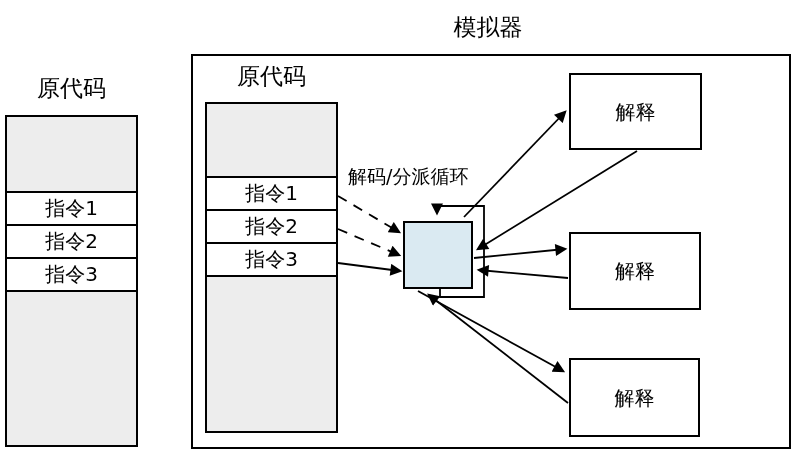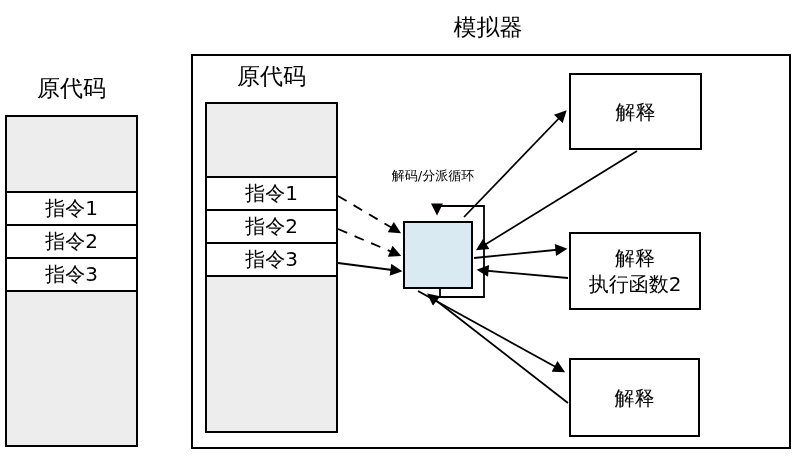--- a/index.html
+++ b/index.html
@@ -31,21 +31,21 @@
   }
   .mem-seg-bottom{flex:1;background:var(--mem-fill);}
   .left-mem .mem-seg-top{height:74px;}
   
   .emu-box{border:2px solid var(--line);background:transparent;}
   
   .dispatch{
     border:2px solid var(--line);background:var(--dispatch-fill);
   }
   .dispatch-label{
-    font-size:13px;text-align:center;white-space:nowrap;line-height:22px;
+    font-size:19px;text-align:left;white-space:nowrap;line-height:22px;
   }
   
   .func-box{
     border:2px solid var(--line);background:#fff;
     display:flex;flex-direction:column;justify-content:center;align-items:center;
     font-size:20px;line-height:26px;text-align:center;white-space:nowrap;
   }
   svg.overlay{position:absolute;left:0;top:0;pointer-events:none;z-index:5;}
 </style>
 </head>
@@ -80,21 +80,20 @@
   <div class="abs dispatch-label" style="left:348px;top:165px;width:170px;">解码/分派循环</div>
 
   <div class="abs dispatch" style="left:403px;top:221px;width:70px;height:68px;"></div>
 
   <div class="abs func-box" style="left:569px;top:73px;width:133px;height:77px;">
     <span>解释</span>
   </div>
 
   <div class="abs func-box" style="left:569px;top:232px;width:132px;height:78px;">
     <span>解释</span>
-    <span>执行函数2</span>
   </div>
 
   <div class="abs func-box" style="left:569px;top:358px;width:131px;height:79px;">
     <span>解释</span>
   </div>
 
   <svg class="overlay" width="800" height="460" viewBox="0 0 800 460">
     <defs>
       <marker id="ah" viewBox="0 0 10 10" refX="8" refY="5" markerWidth="13" markerHeight="12" orient="auto" markerUnits="userSpaceOnUse">
         <path d="M 0 0 L 10 5 L 0 10 z" fill="#000"></path>

